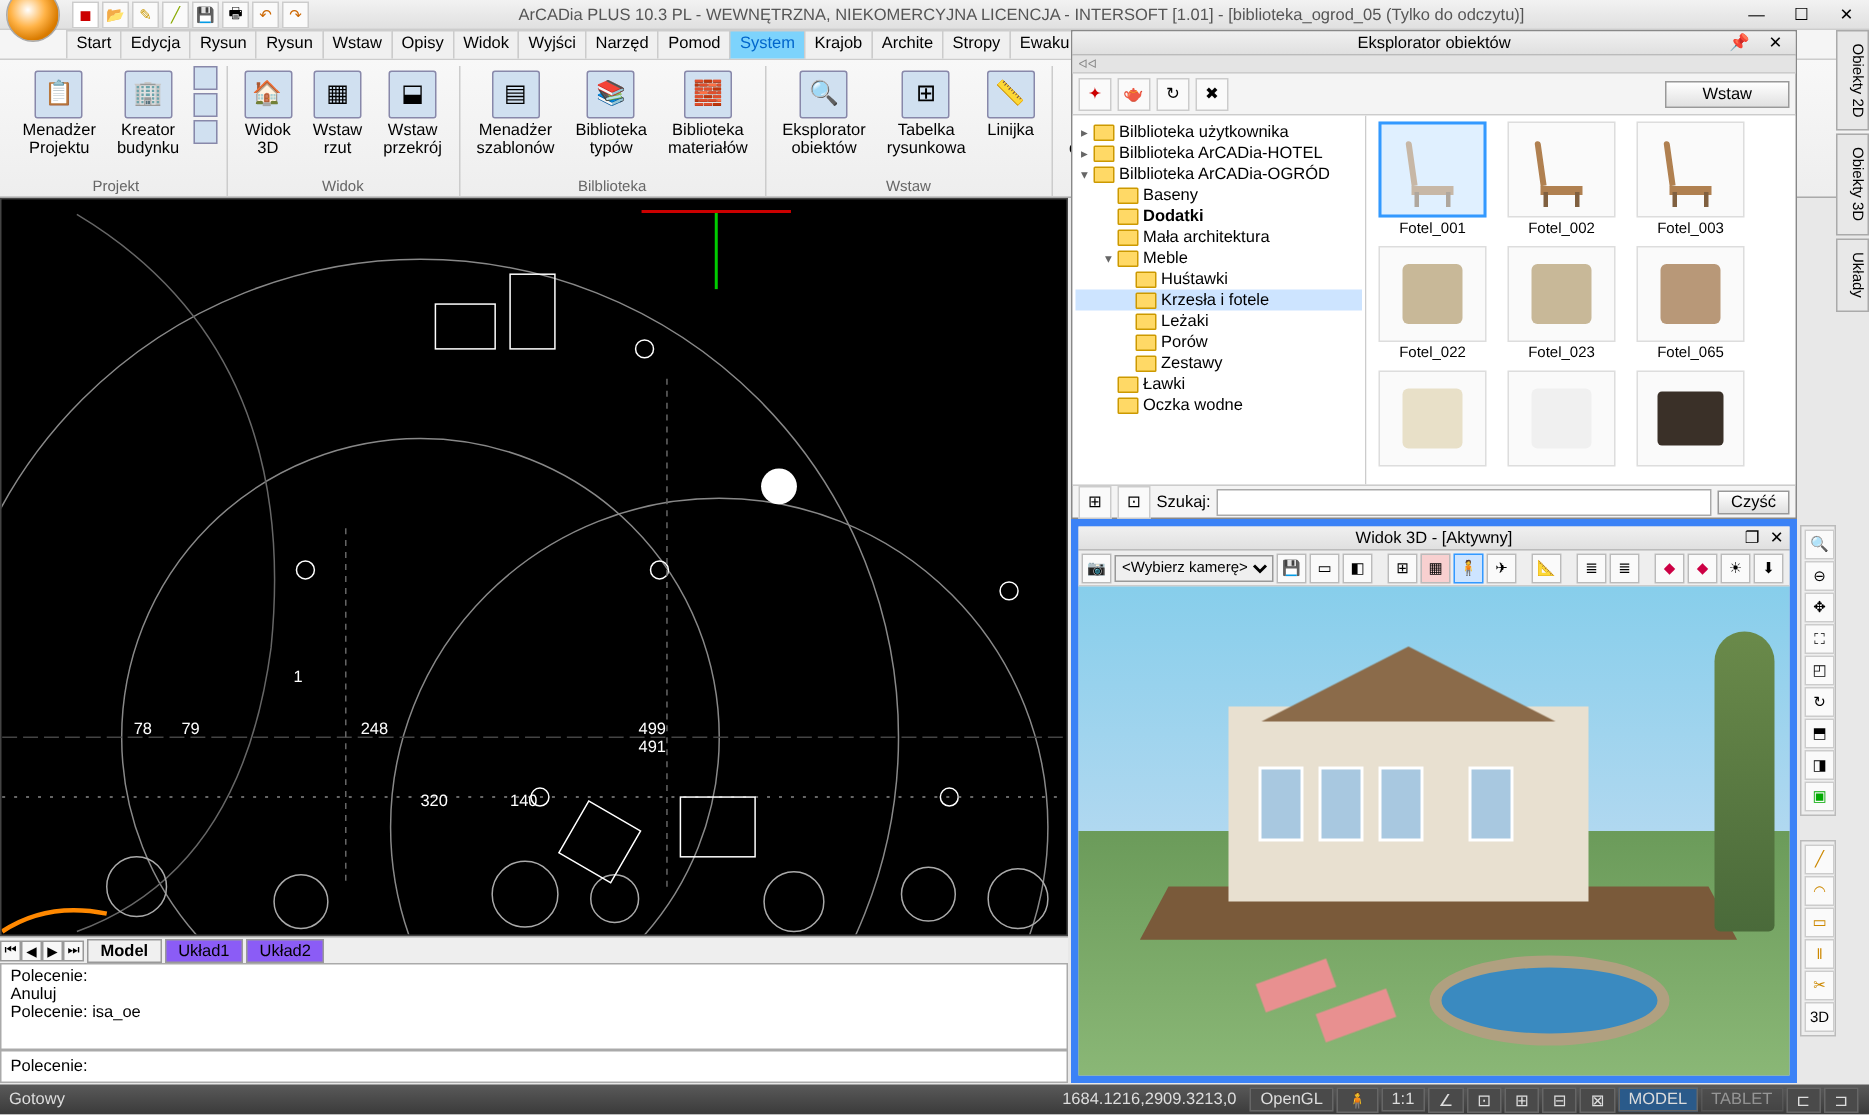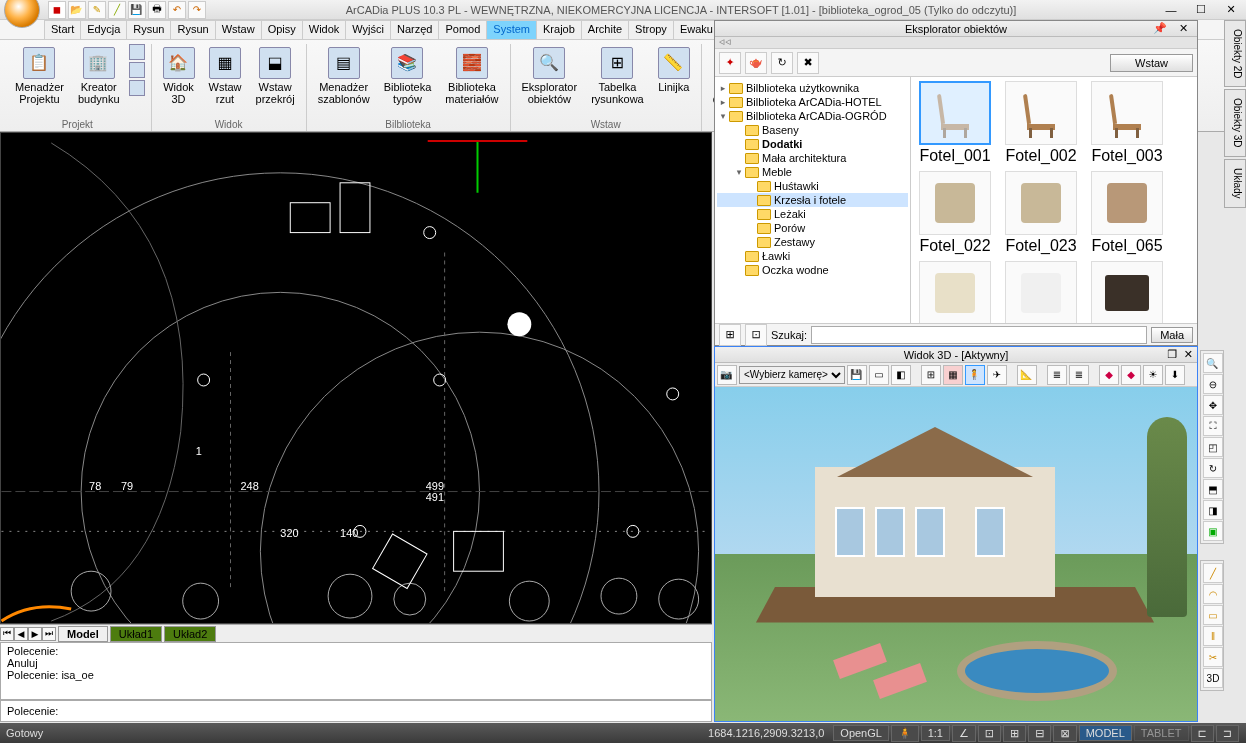--- a/index.html
+++ b/index.html
@@ -33,21 +33,21 @@
 .main { position:absolute; top:132px; left:0; right:0; bottom:20px; }
 
 
 .viewport { position:absolute; top:0; left:0; width:712px; height:492px; background:#000; border:1px solid #444; overflow:hidden; }
 .viewport svg { width:100%; height:100%; }
 
 
 .view-tabs { position:absolute; top:492px; left:0; width:712px; height:18px; background:#eee; display:flex; align-items:center; border-top:1px solid #aaa; }
 .vt-nav { display:flex; }
 .vt-btn { width:14px; height:14px; border:1px solid #999; background:#f8f8f8; display:flex; align-items:center; justify-content:center; cursor:pointer; font-size:9px; }
-.vt-tab { padding:1px 8px; border:1px solid #999; background:#4d7c0f; margin-left:2px; cursor:pointer; }
+.vt-tab { padding:1px 8px; border:1px solid #999; background:#8b5cf6; margin-left:2px; cursor:pointer; }
 .vt-tab.active { background:#f0f0f0; font-weight:bold; }
 
 
 .cmdlog { position:absolute; top:510px; left:0; width:712px; height:58px; background:#fff; border:1px solid #aaa; font-family:"Courier New",monospace; font-size:12px; padding:2px 6px; overflow:auto; }
 .cmdinput-wrap { position:absolute; top:568px; left:0; width:712px; height:22px; background:#fff; border:1px solid #aaa; display:flex; align-items:center; padding:0 6px; font-family:"Courier New",monospace; font-size:12px; }
 .cmdinput { flex:1; border:none; outline:none; font-family:inherit; font-size:inherit; }
 
 
 .explorer { position:absolute; top:-112px; left:714px; width:484px; height:326px; background:#f4f4f4; border:1px solid #888; display:flex; flex-direction:column; z-index:10; }
 .explorer-title { height:16px; background:linear-gradient(#f0f0f0,#e0e0e0); display:flex; align-items:center; justify-content:center; border-bottom:1px solid #bbb; position:relative; }
@@ -59,27 +59,27 @@
 .explorer-body { flex:1; display:flex; overflow:hidden; }
 .tree { width:196px; border-right:1px solid #ccc; overflow:auto; background:#fff; padding:4px 2px; }
 .tree-item { display:flex; align-items:center; padding:1px 0; cursor:pointer; white-space:nowrap; }
 .tree-item.selected { background:#cde4ff; }
 .tree-exp { width:12px; text-align:center; color:#666; font-size:9px; }
 .folder-icon { width:14px; height:11px; background:#ffd966; border:1px solid #cc9900; border-radius:1px; margin-right:3px; display:inline-block; }
 .thumbs { flex:1; overflow:auto; background:#fff; padding:4px; display:flex; flex-wrap:wrap; gap:6px; align-content:flex-start; }
 .thumb { width:80px; display:flex; flex-direction:column; align-items:center; cursor:pointer; }
 .thumb-img { width:72px; height:64px; border:1px solid #ddd; background:#fafafa; display:flex; align-items:center; justify-content:center; }
 .thumb.selected .thumb-img { border:2px solid #3399ff; background:#e0f0ff; }
-.thumb-label { font-size:16px; margin-top:2px; }
+.thumb-label { font-size:10px; margin-top:2px; }
 .explorer-search { height:22px; display:flex; align-items:center; padding:2px 4px; gap:4px; border-top:1px solid #ccc; }
 .search-input { flex:1; height:18px; border:1px solid #aaa; padding:0 4px; }
 .czysc-btn { padding:1px 8px; border:1px solid #999; background:linear-gradient(#fff,#e0e0e0); cursor:pointer; }
 
 
-.view3d { position:absolute; top:214px; left:714px; width:484px; height:376px; background:#ddd; border:1px solid #3b82f6; display:flex; flex-direction:column; z-index:9; }
+.view3d { position:absolute; top:214px; left:714px; width:484px; height:376px; background:#ddd; border:5px solid #3b82f6; display:flex; flex-direction:column; z-index:9; }
 .view3d-title { height:16px; background:linear-gradient(#f0f0f0,#e0e0e0); display:flex; align-items:center; justify-content:center; border-bottom:1px solid #bbb; position:relative; }
 .view3d-toolbar { height:24px; background:#eee; display:flex; align-items:center; padding:2px; gap:2px; border-bottom:1px solid #ccc; }
 .v3d-btn { width:20px; height:20px; border:1px solid #bbb; background:#fafafa; cursor:pointer; display:flex; align-items:center; justify-content:center; font-size:10px; }
 .v3d-btn.active { background:#cde4ff; border-color:#3399ff; }
 .camera-select { height:18px; font-size:10px; border:1px solid #999; }
 .view3d-canvas { flex:1; background:linear-gradient(#87ceeb 0%, #b0d8f0 50%, #6b9b5a 50%, #8ab776 100%); position:relative; overflow:hidden; }
 
 
 .side-tabs { position:absolute; top:20px; right:0; width:22px; display:flex; flex-direction:column; gap:2px; z-index:20; }
 .side-tab { writing-mode:vertical-rl; padding:8px 2px; background:#e8e8e8; border:1px solid #aaa; cursor:pointer; font-size:10px; }
@@ -464,21 +464,21 @@
               <div style="width:44px;height:36px;background:#3a3028;border-radius:3px;"></div>
             </div>
           </div>
       </div>
     </div>
     <div class="explorer-search">
       <div class="et-btn">⊞</div>
       <div class="et-btn">⊡</div>
       <span>Szukaj:</span>
       <input class="search-input" style="">
-      <button class="czysc-btn">Mała</button>
+      <button class="czysc-btn">Czyść</button>
     </div>
   </div>
 
   <div class="view3d">
     <div class="view3d-title">
       <span>Widok 3D - [Aktywny]</span>
       <span style="position:absolute;right:20px;cursor:pointer;">❐</span>
       <span style="position:absolute;right:4px;cursor:pointer;">✕</span>
     </div>
     <div class="view3d-toolbar">

